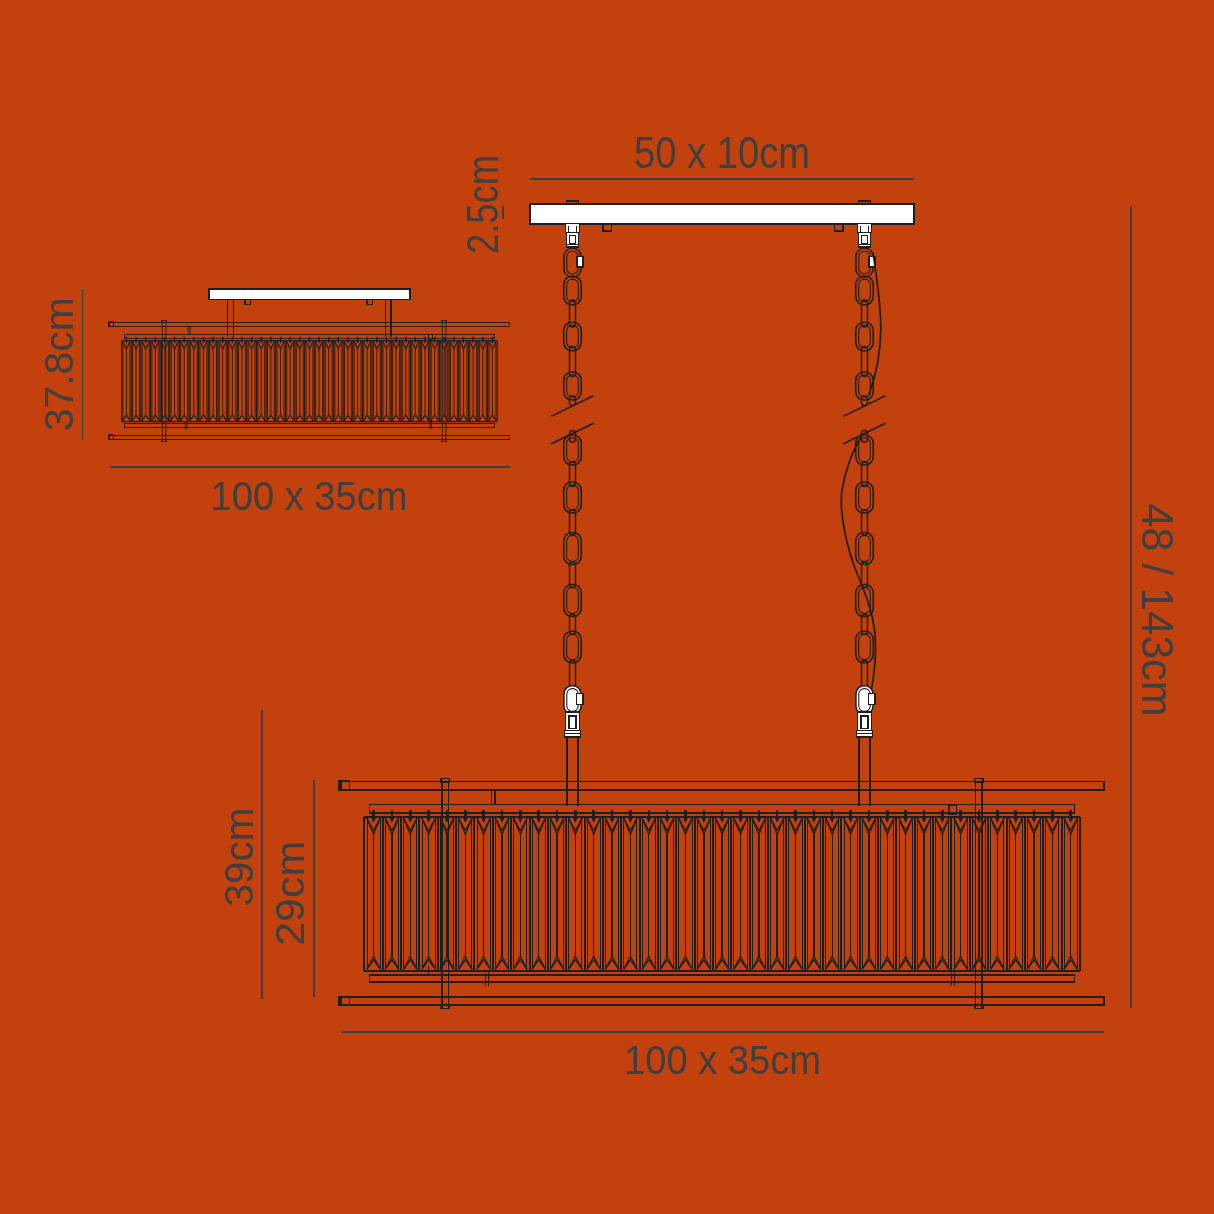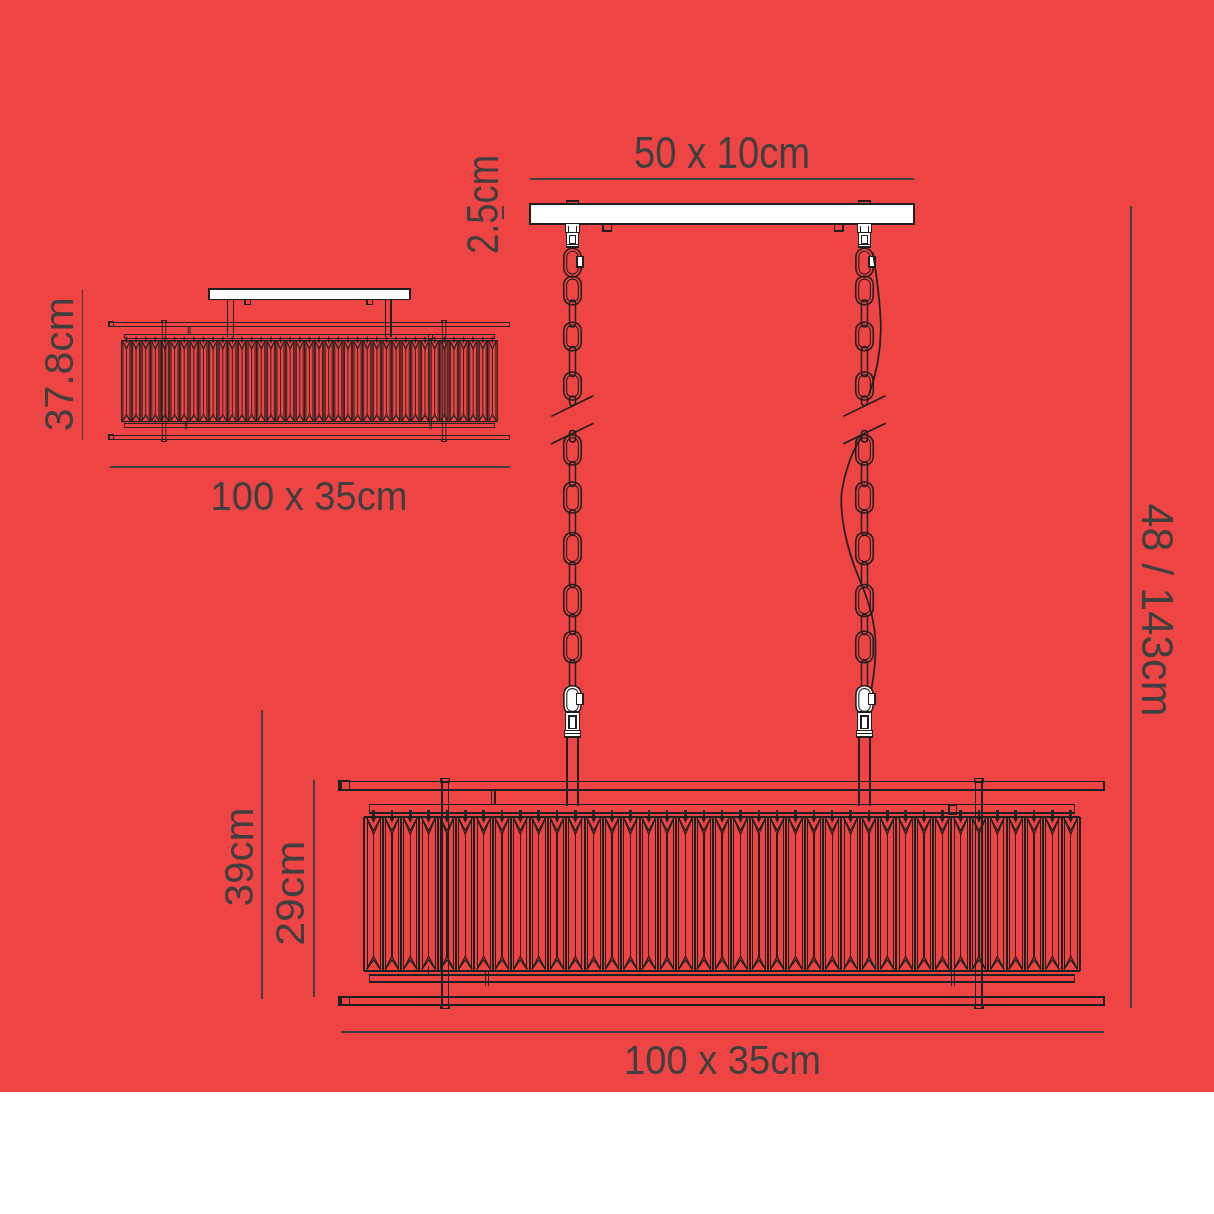--- a/index.html
+++ b/index.html
@@ -1,15 +1,15 @@
 <!DOCTYPE html>
 <html><head><meta charset="utf-8">
 <style>
 html,body{margin:0;padding:0;background:#ffffff;}
-.pg{position:relative;width:1214px;height:1092px;background:#ef4444;overflow:hidden;}
+.pg{position:relative;width:1214px;height:1214px;background:#c2410c;overflow:hidden;}
 text{font-family:"Liberation Sans",sans-serif;}
 </style></head><body>
 <div class="pg">
 <svg width="1214" height="1214" viewBox="0 0 1214 1214">
 <text x="722" y="167.5" font-size="44" text-anchor="middle" textLength="176" lengthAdjust="spacingAndGlyphs" fill="#3f3f3f">50 x 10cm</text>
 <line x1="530" y1="178.6" x2="914" y2="178.6" stroke="#3f3f3f" stroke-width="1.8" shape-rendering="crispEdges"></line>
 <text x="0" y="16.06" font-size="44" text-anchor="middle" textLength="99" lengthAdjust="spacingAndGlyphs" fill="#3f3f3f" transform="translate(481.5,204.5) rotate(-90)">2.5cm</text>
 <line x1="503.3" y1="206.3" x2="503.3" y2="219.3" stroke="#3f3f3f" stroke-width="2" shape-rendering="crispEdges"></line>
 <line x1="1130.8" y1="205.5" x2="1130.8" y2="1007.5" stroke="#3f3f3f" stroke-width="1.7" shape-rendering="crispEdges"></line>
 <text x="0" y="16.06" font-size="44" text-anchor="middle" textLength="213" lengthAdjust="spacingAndGlyphs" fill="#3f3f3f" transform="translate(1158,610) rotate(90)">48 / 143cm</text>

